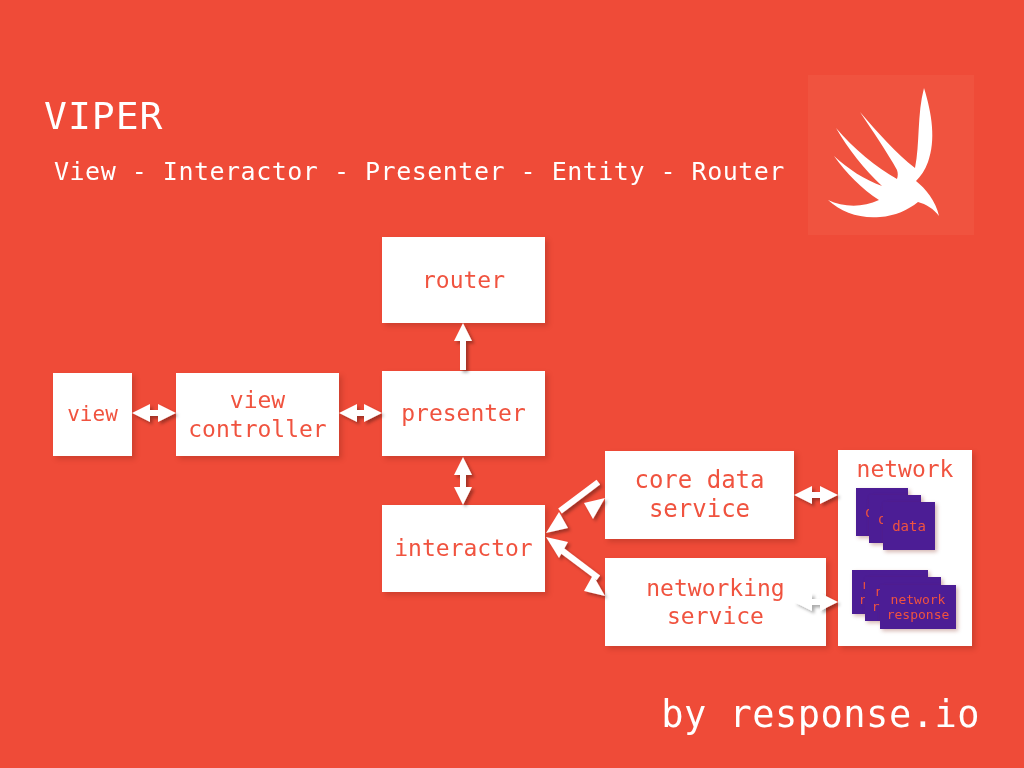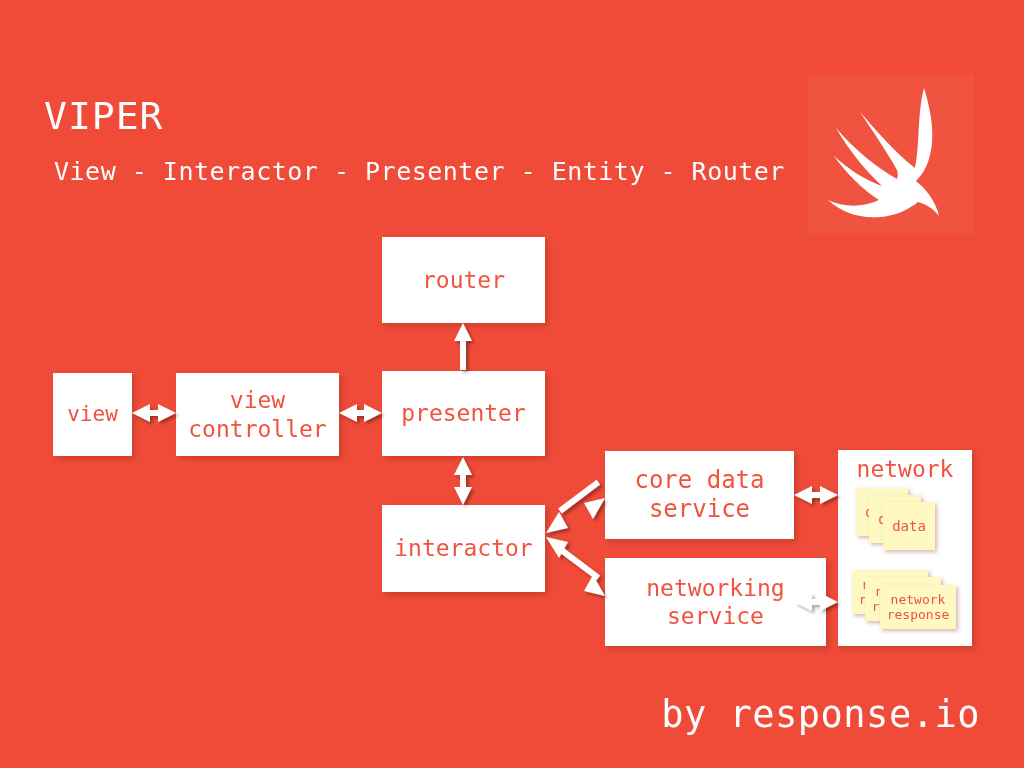--- a/index.html
+++ b/index.html
@@ -107,21 +107,21 @@
     top: 6px;
     width: 134px;
     text-align: center;
     color: #f0533f;
     font-size: 23px;
   }
 
   .card-stack { position: absolute; }
   .card {
     position: absolute;
-    background: #fef9c3;
+    background: #4c1d95;
     box-shadow: 2px 2px 4px rgba(130, 35, 22, 0.33);
     color: #f0533f;
     display: flex;
     align-items: center;
     justify-content: center;
     text-align: center;
     line-height: 1.16;
     box-sizing: border-box;
     overflow: hidden;
   }

